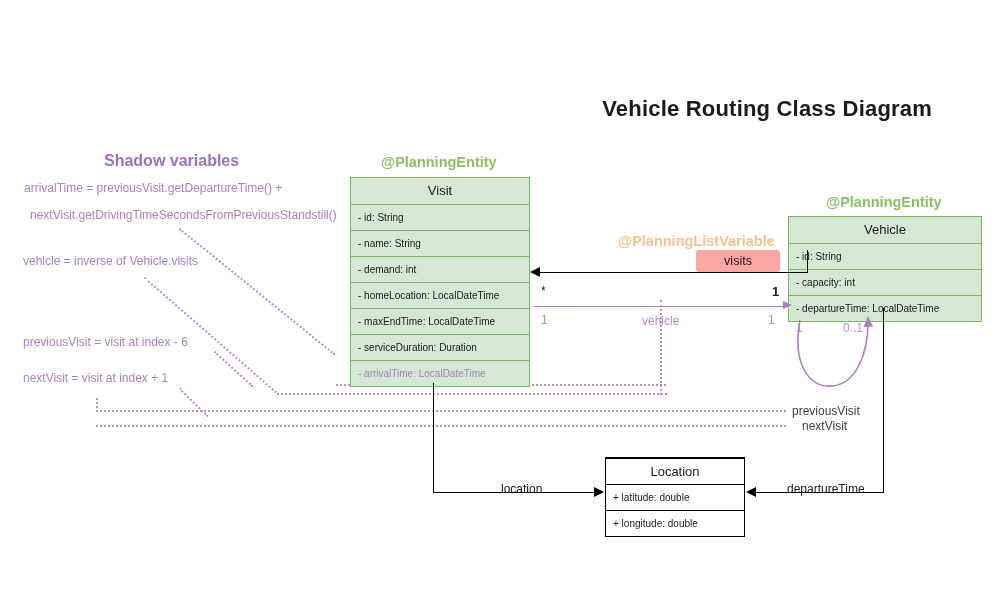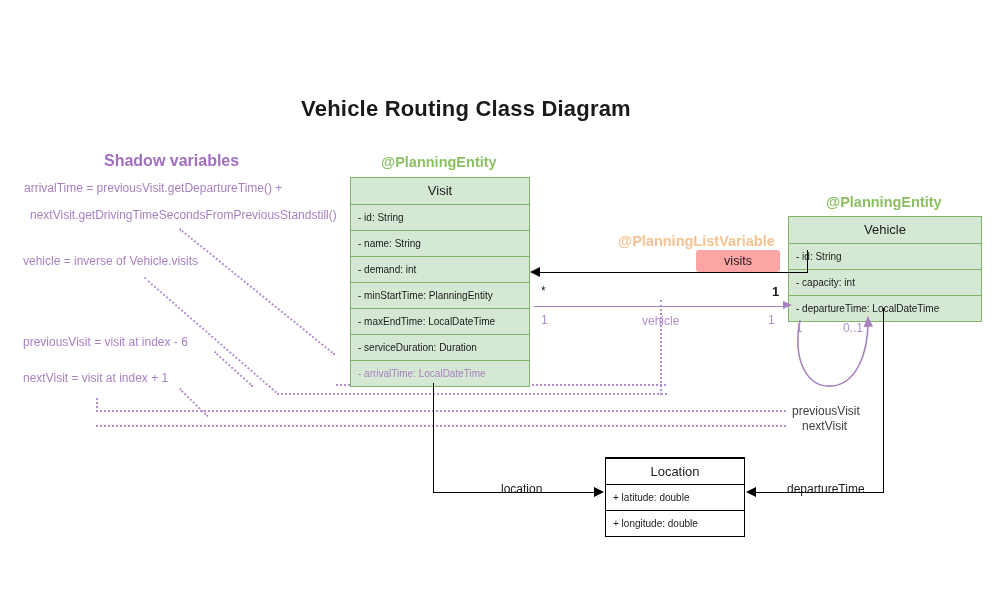--- a/index.html
+++ b/index.html
@@ -14,21 +14,21 @@
     background: #ffffff;
     font-family: "Liberation Sans", sans-serif;
     overflow: hidden;
   }
   .abs { position: absolute; }
 
   
   #diagram-title {
     left: 0; top: 96px;
     width: 932px;
-    text-align: center;
+    text-align: right;
     font-size: 22px;
     font-weight: bold;
     color: #1a1a1a;
     letter-spacing: 0.2px;
   }
 
   
   .stereotype {
     font-size: 14.5px;
     font-weight: bold;
@@ -186,21 +186,21 @@
   <div class="abs leader-label" style="left:792px; top:404px;">previousVisit</div>
   <div class="abs leader-label" style="left:802px; top:419px;">nextVisit</div>
 
   <div class="abs stereotype green" style="left:381px; top:154px;">@PlanningEntity</div>
 
   <div class="abs uml-class" id="visit-class" style="left:350px; top:177px; width:180px;">
     <div class="uml-row header">Visit</div>
     <div class="uml-row">- id: String</div>
     <div class="uml-row">- name: String</div>
     <div class="uml-row">- demand: int</div>
-    <div class="uml-row">- minStartTime: PlanningEntity</div>
+    <div class="uml-row">- homeLocation: LocalDateTime</div>
     <div class="uml-row">- maxEndTime: LocalDateTime</div>
     <div class="uml-row">- serviceDuration: Duration</div>
     <div class="uml-row shadow">- arrivalTime: LocalDateTime</div>
   </div>
 
   <div class="abs stereotype green" style="left:826px; top:194px;">@PlanningEntity</div>
 
   <div class="abs uml-class" id="vehicle-class" style="left:788px; top:216px; width:194px;">
     <div class="uml-row header">Vehicle</div>
     <div class="uml-row">- id: String</div>

